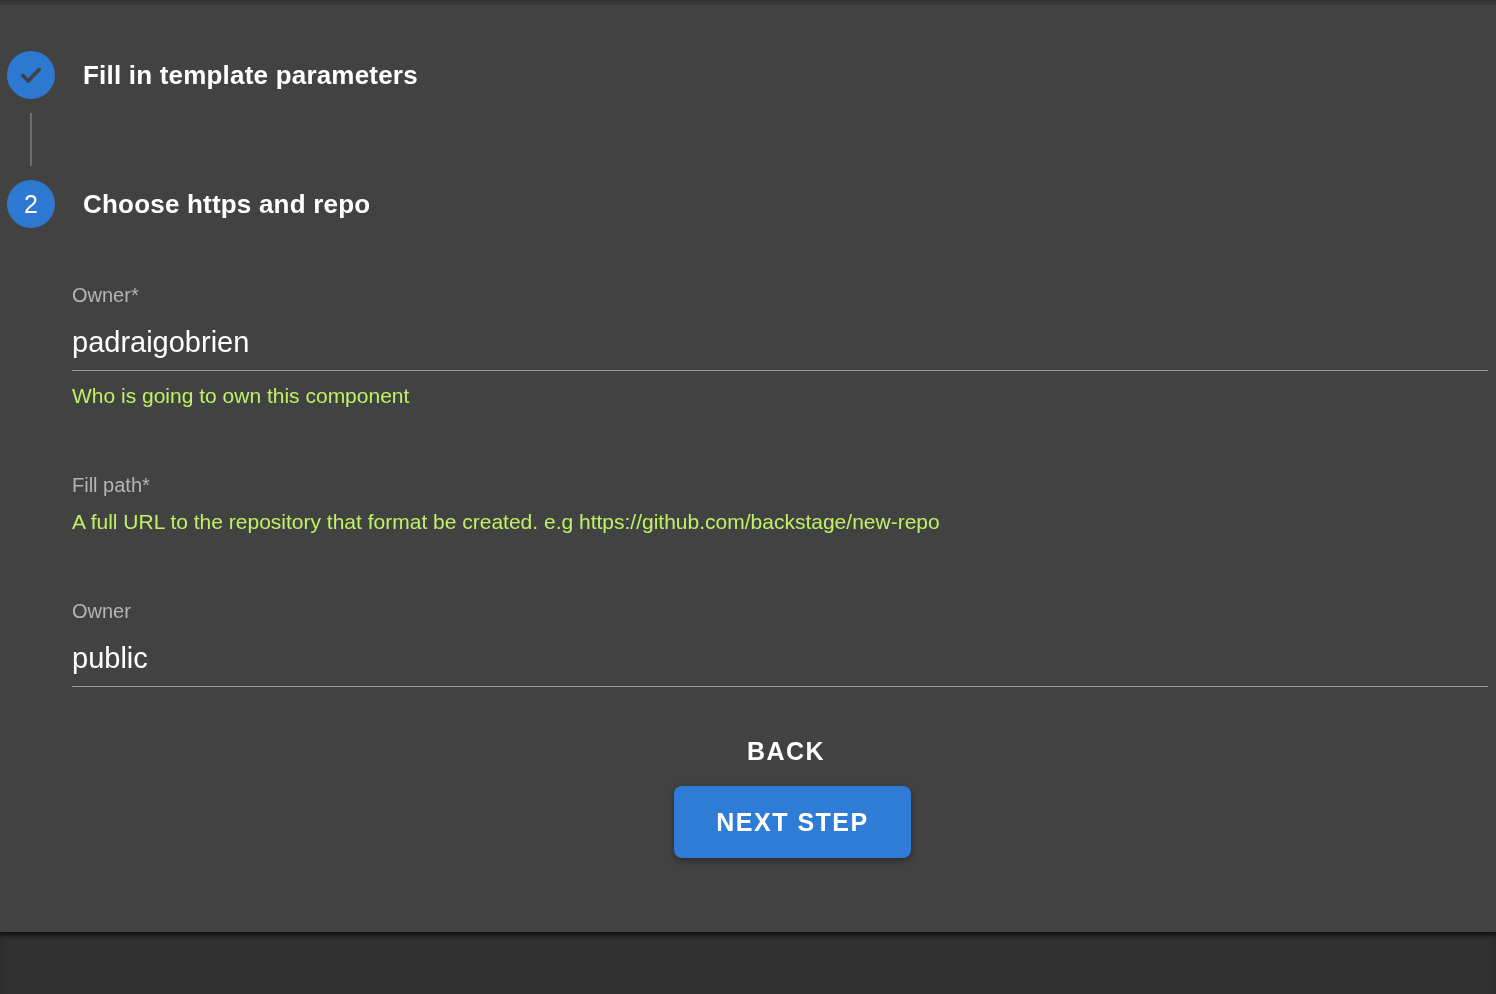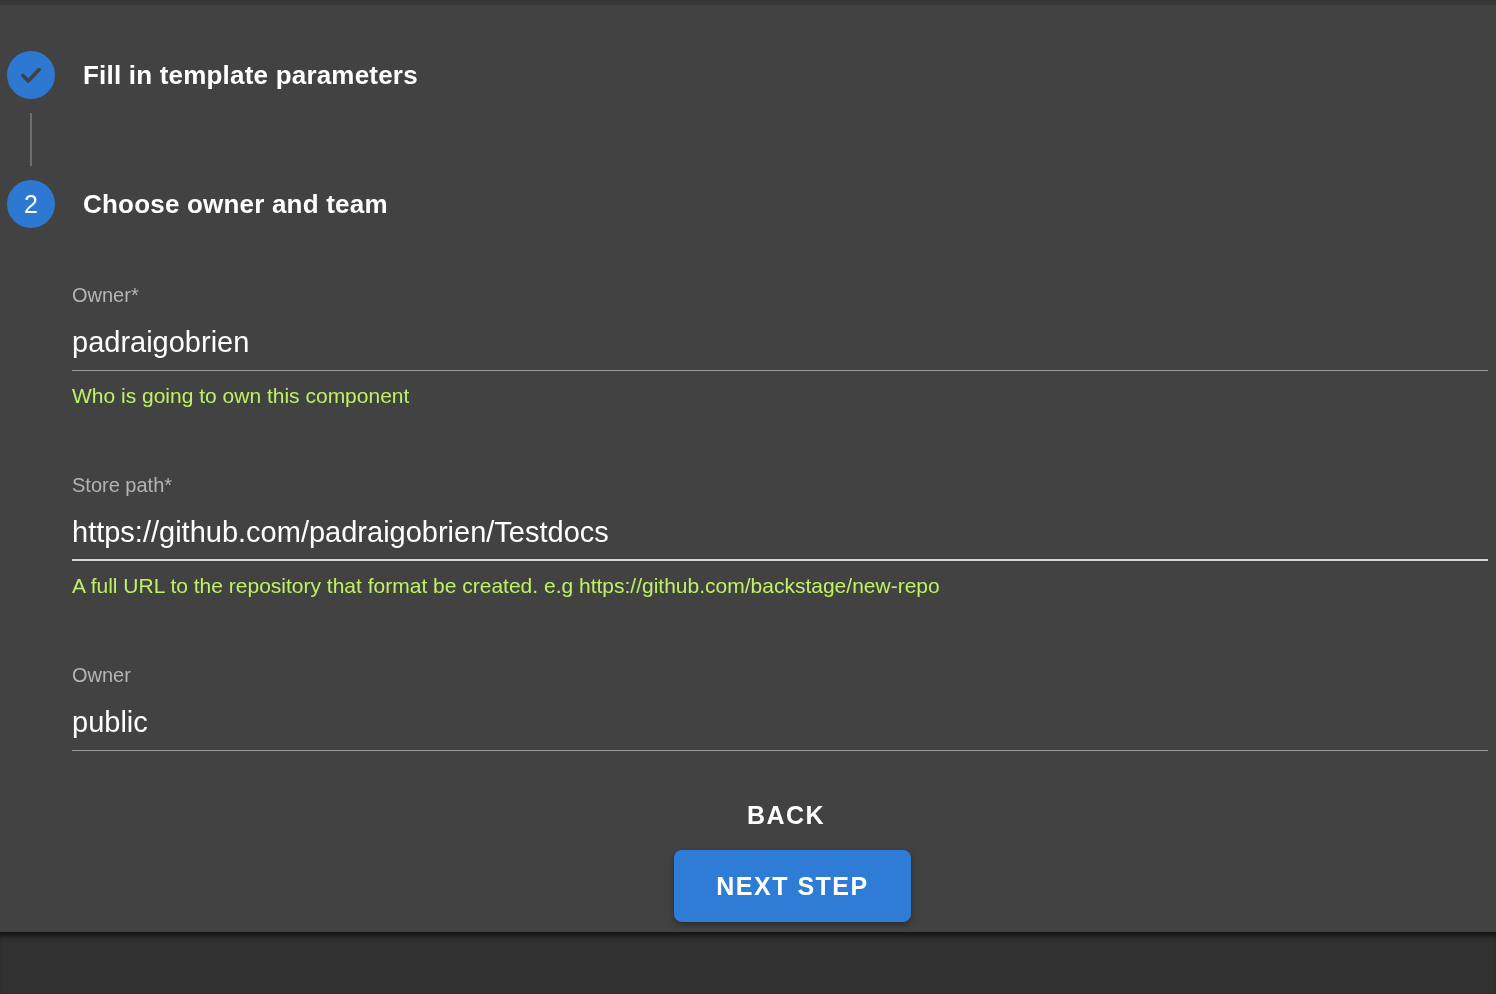--- a/index.html
+++ b/index.html
@@ -156,38 +156,35 @@
     </div>
 
     <div class="connector">
       <div class="line"></div>
     </div>
 
     <div class="step-row">
       <div class="step-icon">
         <span class="step-number">2</span>
       </div>
-      <div class="step-label">Choose owner and team</div>
+      <div class="step-label">Choose https and repo</div>
     </div>
 
     <div class="step-content">
 
       <div class="field">
         <div class="field-label">Owner*</div>
         <div class="field-input-wrap">
           <input class="field-input" type="text" value="padraigobrien" style="">
         </div>
         <div class="field-helper">Who is going to own this component</div>
       </div>
 
       <div class="field">
-        <div class="field-label">Store path*</div>
-        <div class="field-input-wrap focused">
-          <input class="field-input" type="text" value="https://github.com/padraigobrien/Testdocs" style="">
-        </div>
+        <div class="field-label">Fill path*</div>
         <div class="field-helper">A full URL to the repository that format be created. e.g https://github.com/backstage/new-repo</div>
       </div>
 
       <div class="field">
         <div class="field-label">Owner</div>
         <div class="field-input-wrap">
           <input class="field-input" type="text" value="public" style="">
         </div>
       </div>
 

